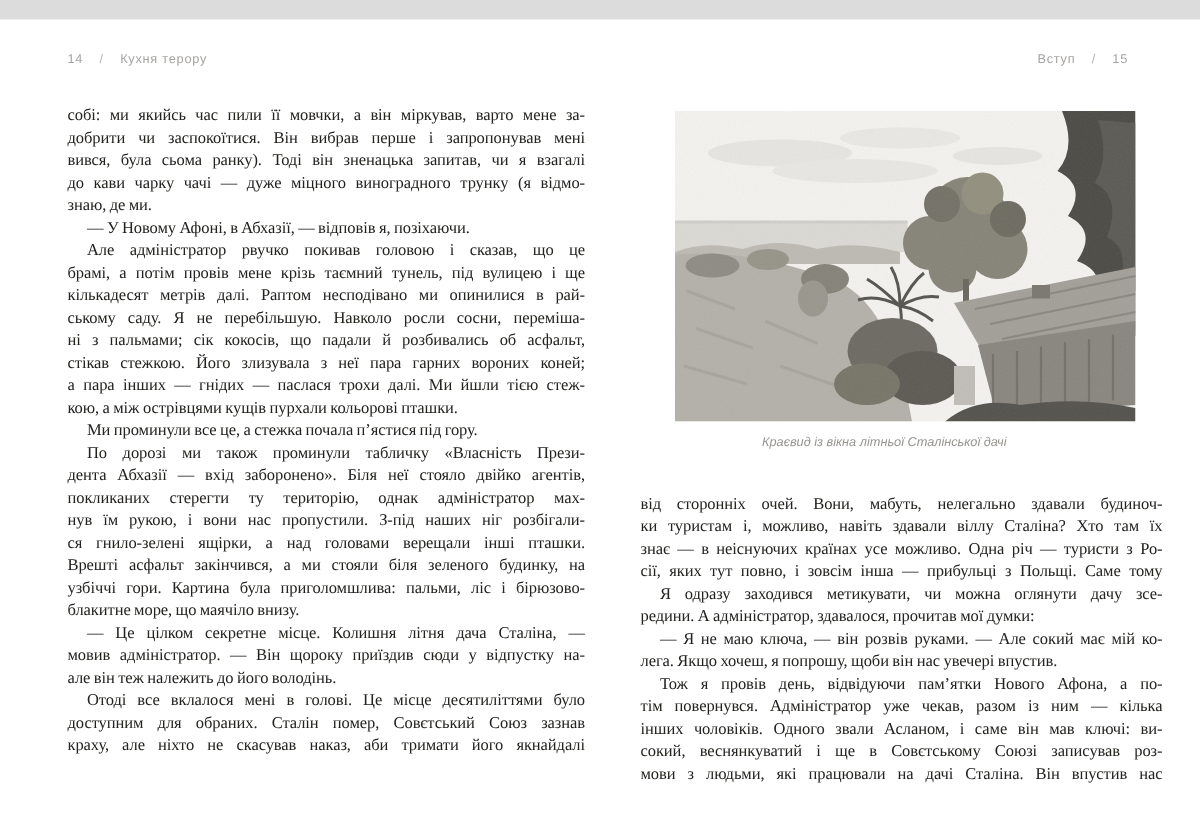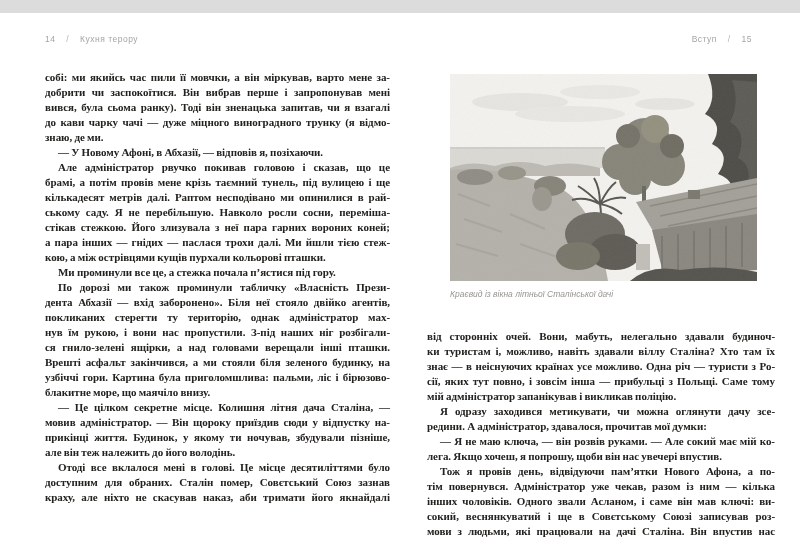--- a/index.html
+++ b/index.html
@@ -13,37 +13,37 @@
     position:absolute; top:21px;
     font-family:"Liberation Sans","DejaVu Sans",sans-serif;
     font-size:8.5px; letter-spacing:0.5px; color:#a6a4a2; white-space:nowrap;
   }
   #runhead-left { left:45px; }
   #runhead-right { right:48px; }
   .hsep { margin:0 8px; color:#b6b4b2; }
   .pagenum { color:#a6a4a2; }
 
   
-  .textcol { position:absolute;font-weight:bold; }
+  .textcol { position:absolute; }
   #left-col  { left:45px;  top:57px;  width:345px; }
   #right-col { left:427px; top:316px; width:348px; }
   .bookline {
     height:15px; line-height:15px; font-size:11px; color:#23221f;
     text-align:justify; text-align-last:justify;
     word-spacing:-0.4px; letter-spacing:-0.05px; white-space:nowrap;
   }
   .bookline.ragged { text-align-last:left; }
   .bookline.indent { text-indent:13px; }
 
   
   #photo-frame { position:absolute; left:450px; top:61px; width:307px; height:207px; }
   #photo-frame svg { display:block; }
   #photo-caption {
     position:absolute; left:450px; top:276px; width:307px; box-sizing:border-box;
-    padding-right:28px; text-align:left;
+    padding-right:28px; text-align:center;
     font-family:"Liberation Sans","DejaVu Sans",sans-serif;
     font-style:italic; font-size:8.5px; line-height:11px; color:#97958f;
   }
 </style>
 </head>
 <body>
 
 <div id="page">
 
   <div class="runhead" id="runhead-left">
@@ -75,20 +75,21 @@
       <div class="bookline indent">Але адміністратор рвучко покивав головою і сказав, що це</div>
 
 
 
       <div class="bookline">брамі, а потім провів мене крізь таємний тунель, під вулицею і ще</div>
 
       <div class="bookline">кількадесят метрів далі. Раптом несподівано ми опинилися в рай-</div>
 
       <div class="bookline">ському саду. Я не перебільшую. Навколо росли сосни, переміша-</div>
 
+      <div class="bookline">ні з пальмами; сік кокосів, що падали й розбивались об асфальт,</div>
 
       <div class="bookline">стікав стежкою. Його злизувала з неї пара гарних вороних коней;</div>
 
       <div class="bookline">а пара інших — гнідих — паслася трохи далі. Ми йшли тією стеж-</div>
 
       <div class="bookline ragged">кою, а між острівцями кущів пурхали кольорові пташки.</div>
 
       <div class="bookline indent ragged">Ми проминули все це, а стежка почала п’ястися під гору.</div>
 
       <div class="bookline indent">По дорозі ми також проминули табличку «Власність Прези-</div>
@@ -104,21 +105,20 @@
       <div class="bookline">Врешті асфальт закінчився, а ми стояли біля зеленого будинку, на</div>
 
       <div class="bookline">узбіччі гори. Картина була приголомшлива: пальми, ліс і бірюзово-</div>
 
       <div class="bookline ragged">блакитне море, що маячіло внизу.</div>
 
       <div class="bookline indent">— Це цілком секретне місце. Колишня літня дача Сталіна, —</div>
 
       <div class="bookline">мовив адміністратор. — Він щороку приїздив сюди у відпустку на-</div>
 
-      <div class="bookline">прикінці життя. Будинок, у якому ти ночував, збудували пізніше,</div>
 
       <div class="bookline ragged">але він теж належить до його володінь.</div>
 
       <div class="bookline indent">Отоді все вклалося мені в голові. Це місце десятиліттями було</div>
 
       <div class="bookline">доступним для обраних. Сталін помер, Совєтський Союз зазнав</div>
 
       <div class="bookline">краху, але ніхто не скасував наказ, аби тримати його якнайдалі</div>
     </div>
 
@@ -190,21 +190,20 @@
   <div class="textcol" id="right-col">
 
       <div class="bookline">від сторонніх очей. Вони, мабуть, нелегально здавали будиноч-</div>
 
       <div class="bookline">ки туристам і, можливо, навіть здавали віллу Сталіна? Хто там їх</div>
 
       <div class="bookline">знає — в неіснуючих країнах усе можливо. Одна річ — туристи з Ро-</div>
 
       <div class="bookline">сії, яких тут повно, і зовсім інша — прибульці з Польщі. Саме тому</div>
 
-      <div class="bookline ragged">мій адміністратор запанікував і викликав поліцію.</div>
 
       <div class="bookline indent">Я одразу заходився метикувати, чи можна оглянути дачу зсе-</div>
 
       <div class="bookline ragged">редини. А адміністратор, здавалося, прочитав мої думки:</div>
 
       <div class="bookline indent">— Я не маю ключа, — він розвів руками. — Але сокий має мій ко-</div>
 
       <div class="bookline ragged">лега. Якщо хочеш, я попрошу, щоби він нас увечері впустив.</div>
 
       <div class="bookline indent">Тож я провів день, відвідуючи пам’ятки Нового Афона, а по-</div>

